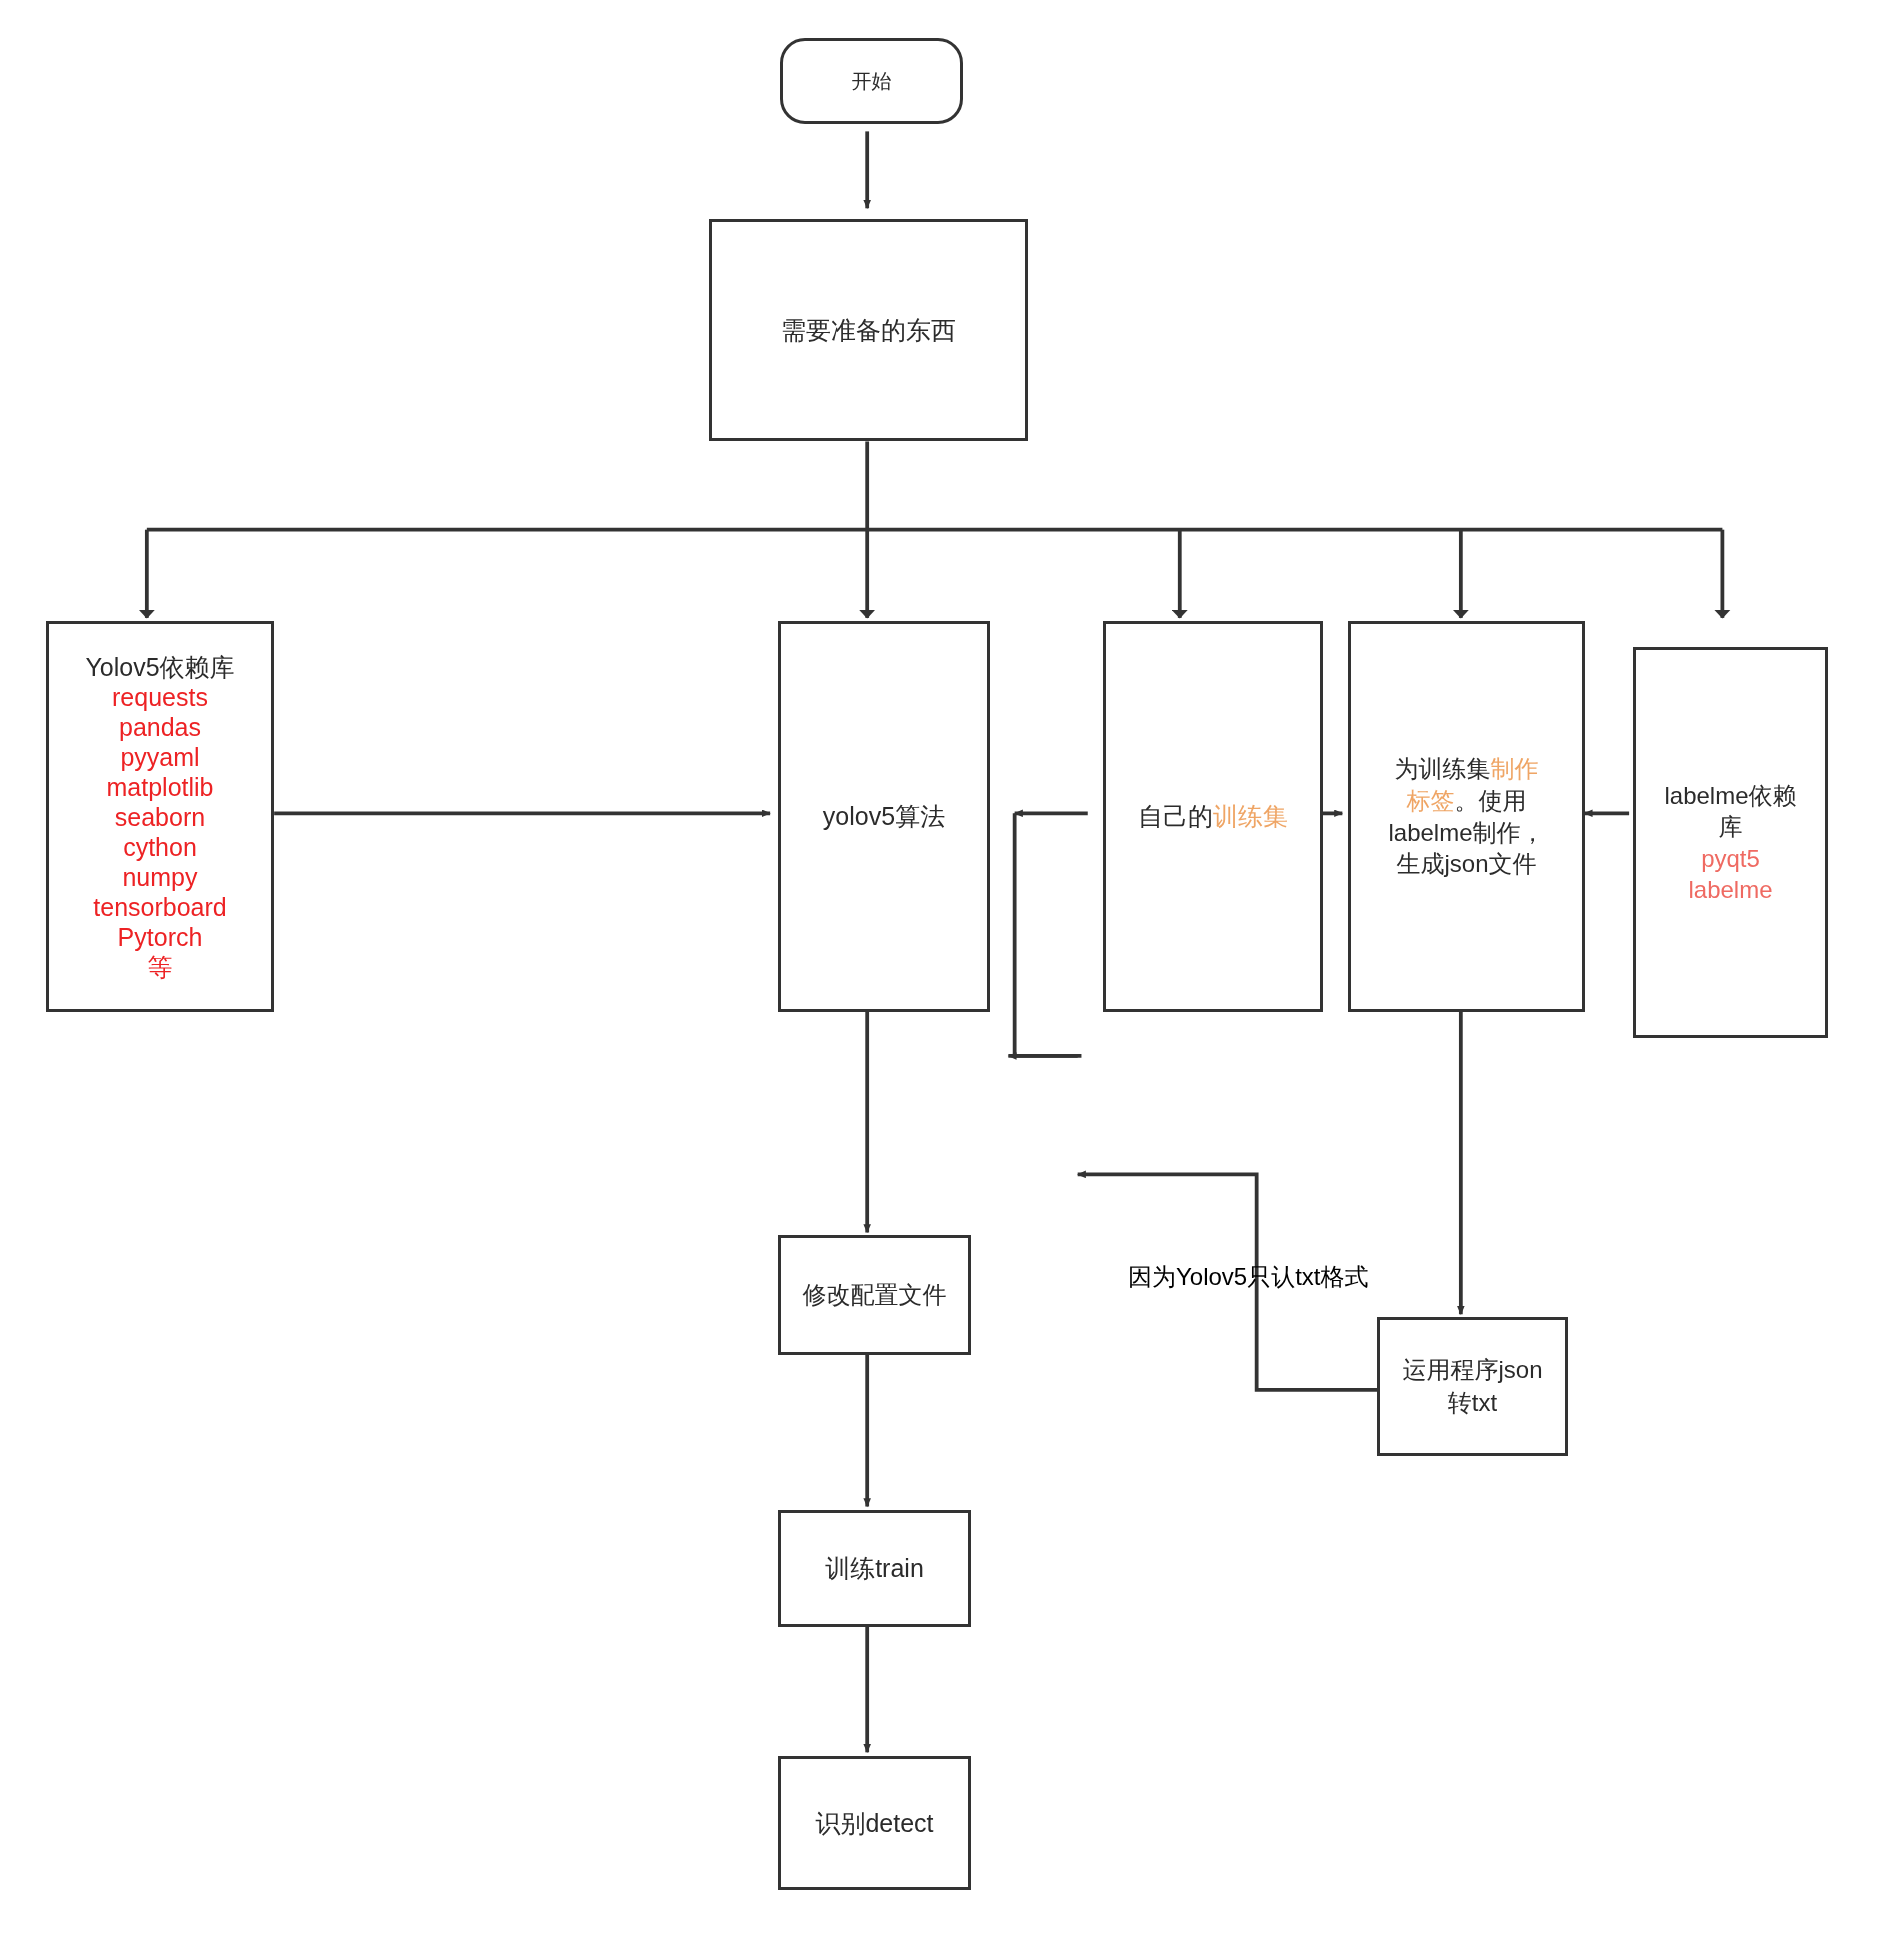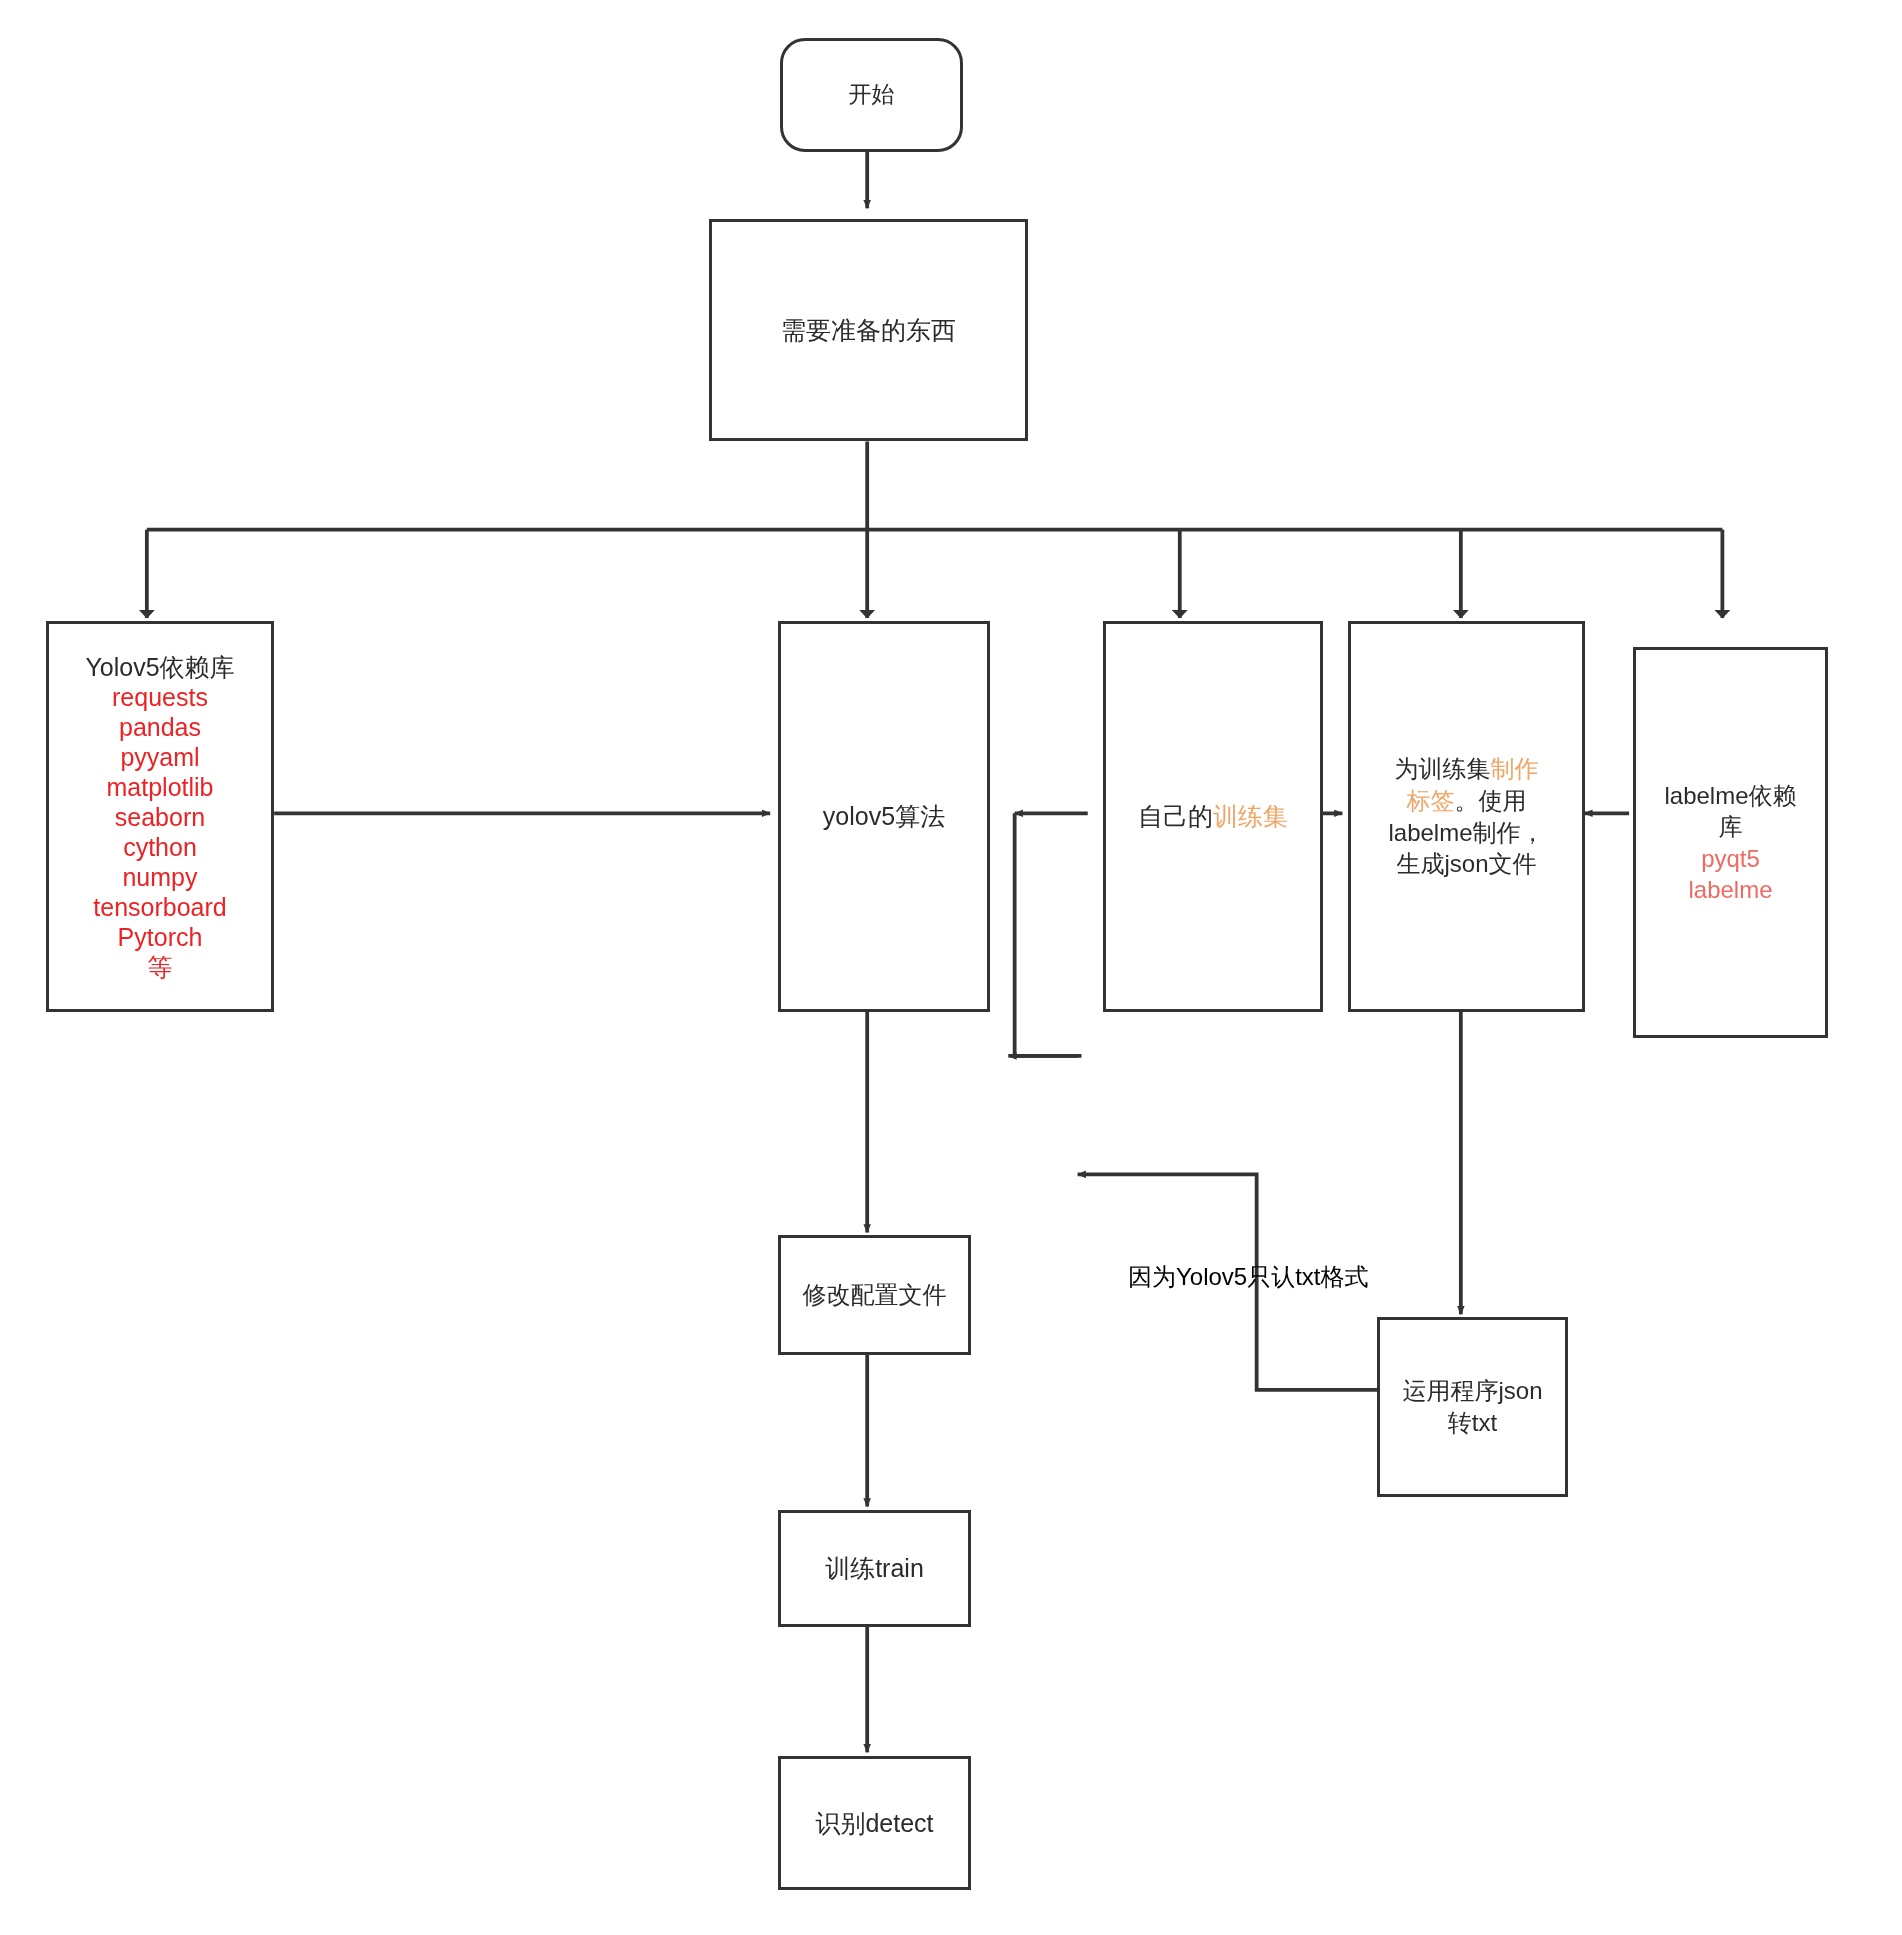--- a/index.html
+++ b/index.html
@@ -106,21 +106,21 @@
       <path d="M1716,1675 L1600,1675" marker-end="url(#ah)"></path>
 
       <path d="M1376,1605 L1376,1955" marker-end="url(#ah)"></path>
 
       <path d="M1376,2145 L1376,2390" marker-end="url(#ah)"></path>
 
       <path d="M1376,2580 L1376,2780" marker-end="url(#ah)"></path>
     </g>
   </svg>
 
-  <div class="node rounded" style="left:780px; top:38px; width:183px; height:114px; font-size:23px;">
+  <div class="node rounded" style="left:780px; top:38px; width:183px; height:86px; font-size:20px;">
     <span class="txt">开始</span>
   </div>
 
   <div class="node" style="left:709px; top:219px; width:319px; height:222px; font-size:25px;">
     <span class="txt">需要准备的东西</span>
   </div>
 
   <div class="node" style="left:46px; top:621px; width:228px; height:391px; font-size:25px; line-height:1.20;">
     <span class="txt">
       <span class="stack-line">Yolov5依赖库</span>
@@ -166,21 +166,21 @@
   </div>
 
   <div class="node" style="left:778px; top:1235px; width:193px; height:120px; font-size:24px;">
     <span class="txt">修改配置文件</span>
   </div>
 
   <div class="annot" style="left:1128px; top:1261px; font-size:24px;">
     <span>因为Yolov5只认txt格式</span>
   </div>
 
-  <div class="node" style="left:1377px; top:1317px; width:191px; height:180px; font-size:24px; line-height:1.35;">
+  <div class="node" style="left:1377px; top:1317px; width:191px; height:139px; font-size:24px; line-height:1.35;">
     <span class="txt">
       <span class="stack-line">运用程序json</span>
       <span class="stack-line">转txt</span>
     </span>
   </div>
 
   <div class="node" style="left:778px; top:1510px; width:193px; height:117px; font-size:25px;">
     <span class="txt">训练train</span>
   </div>
 

